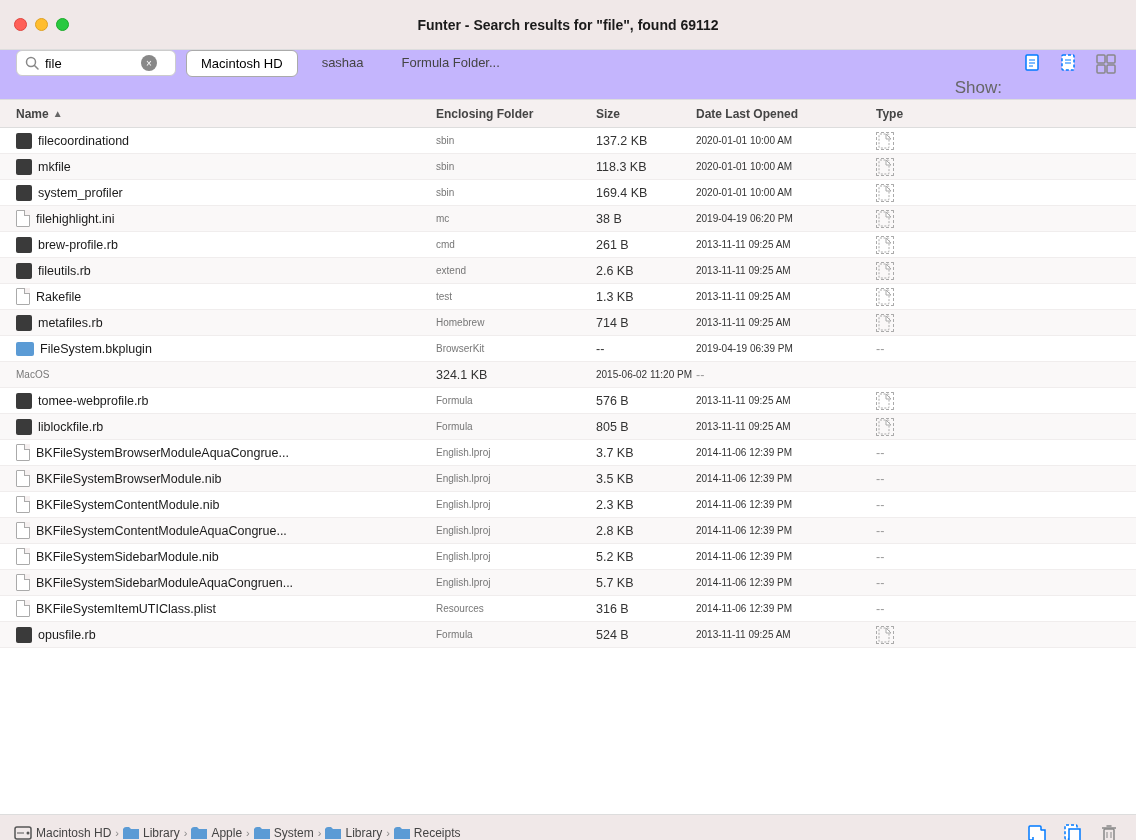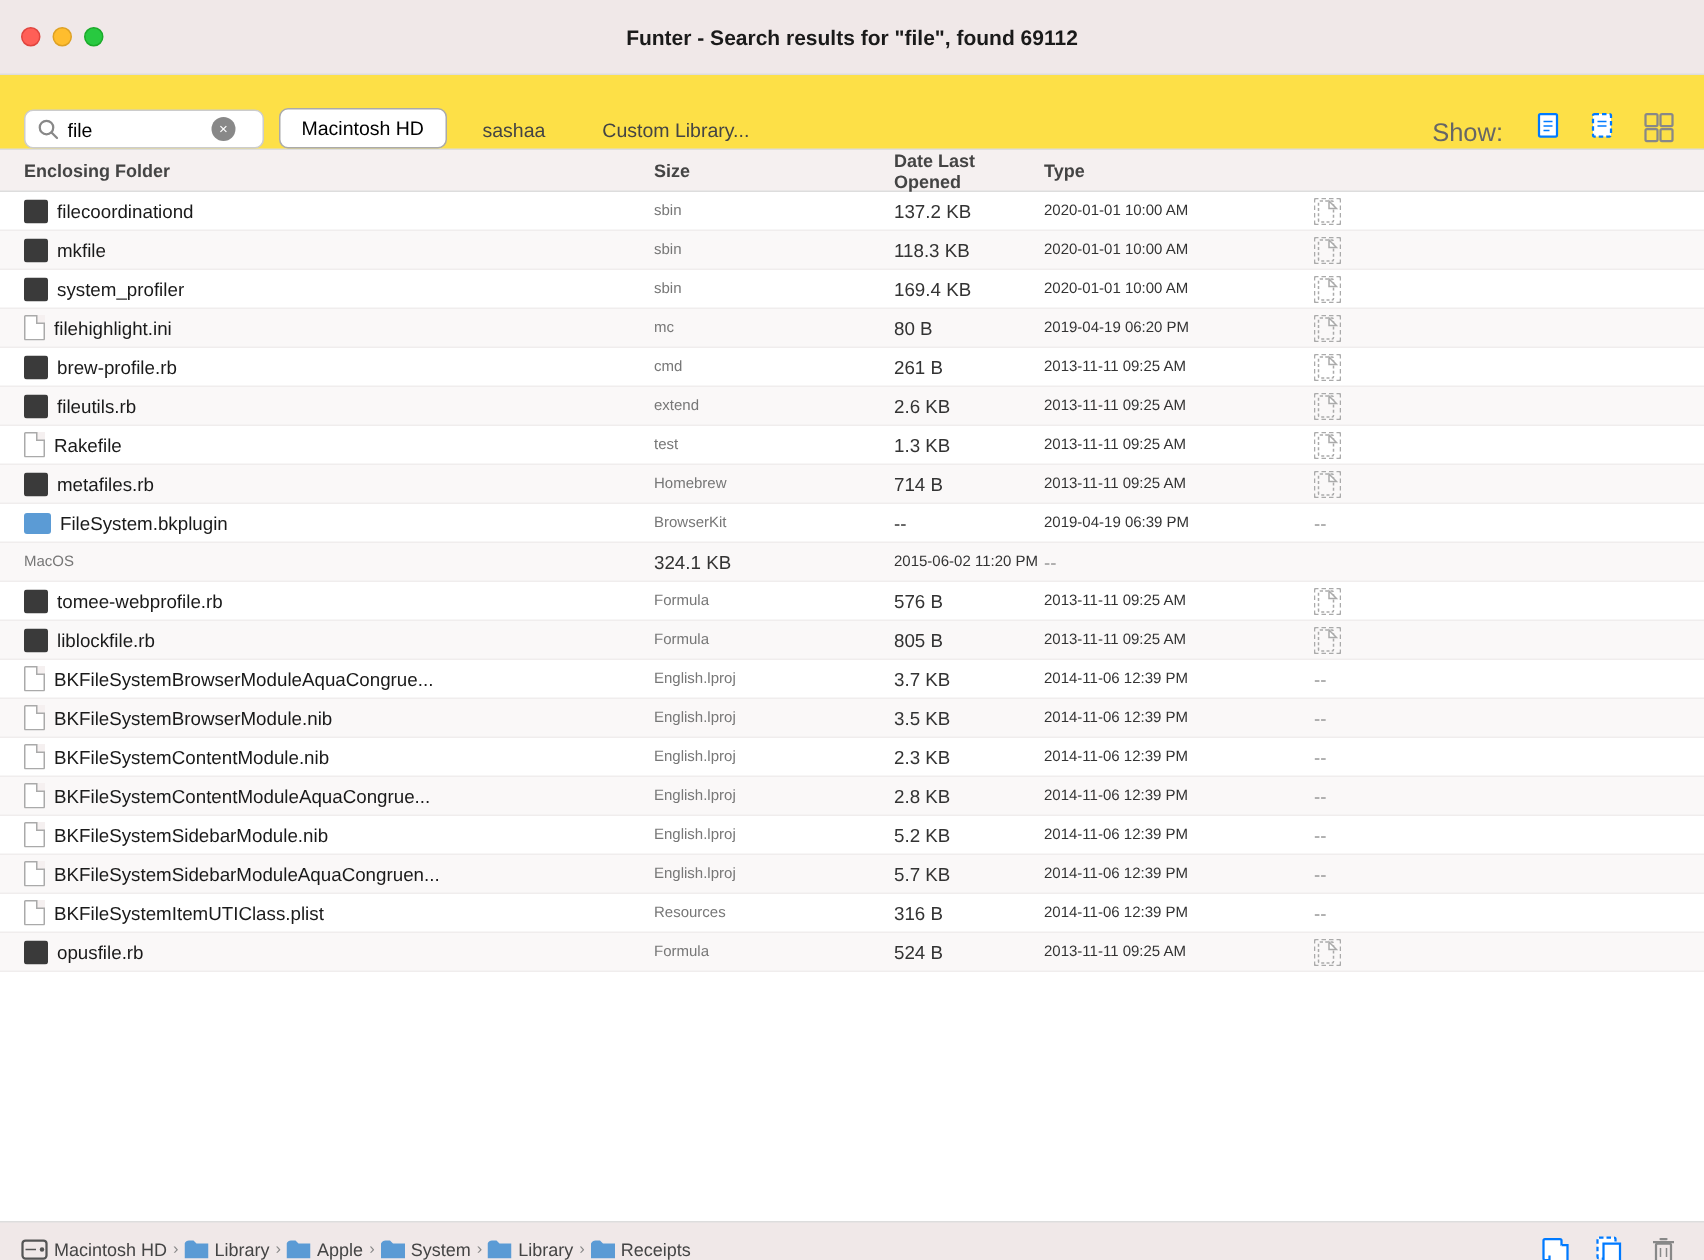--- a/index.html
+++ b/index.html
@@ -40,24 +40,24 @@
     .tl-yellow { background: #ffbd2e; border: 1px solid #dea123; }
     .tl-green { background: #28c940; border: 1px solid #1aab29; }
     .title-text {
       font-size: 14px;
       font-weight: 600;
       color: #1a1a1a;
     }
 
     
     .toolbar {
-      background: #fde047;
+      background: #c4b5fd;
       height: 50px;
       display: flex;
-      align-items: flex-end;
+      align-items: flex-start;
       padding: 0 16px;
       gap: 10px;
       border-bottom: 1px solid #ddd;
     }
     .search-box {
       display: flex;
       align-items: center;
       background: white;
       border: 1px solid #ccc;
       border-radius: 6px;
@@ -325,21 +325,21 @@
     <svg class="search-icon-svg" width="14" height="14" viewBox="0 0 14 14" fill="none">
       <circle cx="6" cy="6" r="4.5" stroke="#888" stroke-width="1.5"></circle>
       <line x1="9.5" y1="9.5" x2="13" y2="13" stroke="#888" stroke-width="1.5" stroke-linecap="round"></line>
     </svg>
     <input class="search-input" type="text" value="file" style="">
     <button class="clear-btn">×</button>
   </div>
 
   <button class="location-tab active">Macintosh HD</button>
   <button class="location-tab-plain">sashaa</button>
-  <button class="location-tab-plain">Custom Library...</button>
+  <button class="location-tab-plain">Formula Folder...</button>
 
   <span class="show-label">Show:</span>
   <div class="show-icons">
     <button class="show-icon-btn">
       <svg width="22" height="22" viewBox="0 0 22 22" fill="none">
         <rect x="3" y="2" width="12" height="15" rx="1" stroke="#007aff" stroke-width="1.5" fill="white"></rect>
         <line x1="6" y1="7" x2="12" y2="7" stroke="#007aff" stroke-width="1"></line>
         <line x1="6" y1="10" x2="12" y2="10" stroke="#007aff" stroke-width="1"></line>
         <line x1="6" y1="13" x2="10" y2="13" stroke="#007aff" stroke-width="1"></line>
       </svg>
@@ -357,20 +357,24 @@
         <rect x="12" y="2" width="8" height="8" rx="1" stroke="#888" stroke-width="1.5"></rect>
         <rect x="2" y="12" width="8" height="8" rx="1" stroke="#888" stroke-width="1.5"></rect>
         <rect x="12" y="12" width="8" height="8" rx="1" stroke="#888" stroke-width="1.5"></rect>
       </svg>
     </button>
   </div>
 </div>
 
 <div class="table-header">
   <div class="col-header">
+    <span>Name</span>
+    <span class="sort-arrow">▲</span>
+  </div>
+  <div class="col-header">
     <span>Enclosing Folder</span>
   </div>
   <div class="col-header">
     <span>Size</span>
   </div>
   <div class="col-header">
     <span>Date Last Opened</span>
   </div>
   <div class="col-header">
     <span>Type</span>
@@ -428,21 +432,21 @@
           </svg>
         </div>
       </div>
   </div>
     <div class="table-row">
     <div class="cell cell-name">
       <div class="file-icon-doc"></div>
       <span>filehighlight.ini</span>
     </div>
     <div class="cell cell-folder">mc</div>
-    <div class="cell cell-size">80 B</div>
+    <div class="cell cell-size">38 B</div>
     <div class="cell cell-date">2019-04-19 06:20 PM</div>
     <div class="cell cell-type">
         <div class="type-icon">
           <svg width="14" height="16" viewBox="0 0 14 16" fill="none">
             <rect x="1" y="1" width="10" height="14" rx="1" stroke="#aaa" stroke-width="1" stroke-dasharray="2 1.5"></rect>
             <path d="M8 1 L13 6 L8 6 Z" stroke="#aaa" stroke-width="1" fill="white"></path>
           </svg>
         </div>
       </div>
   </div>

